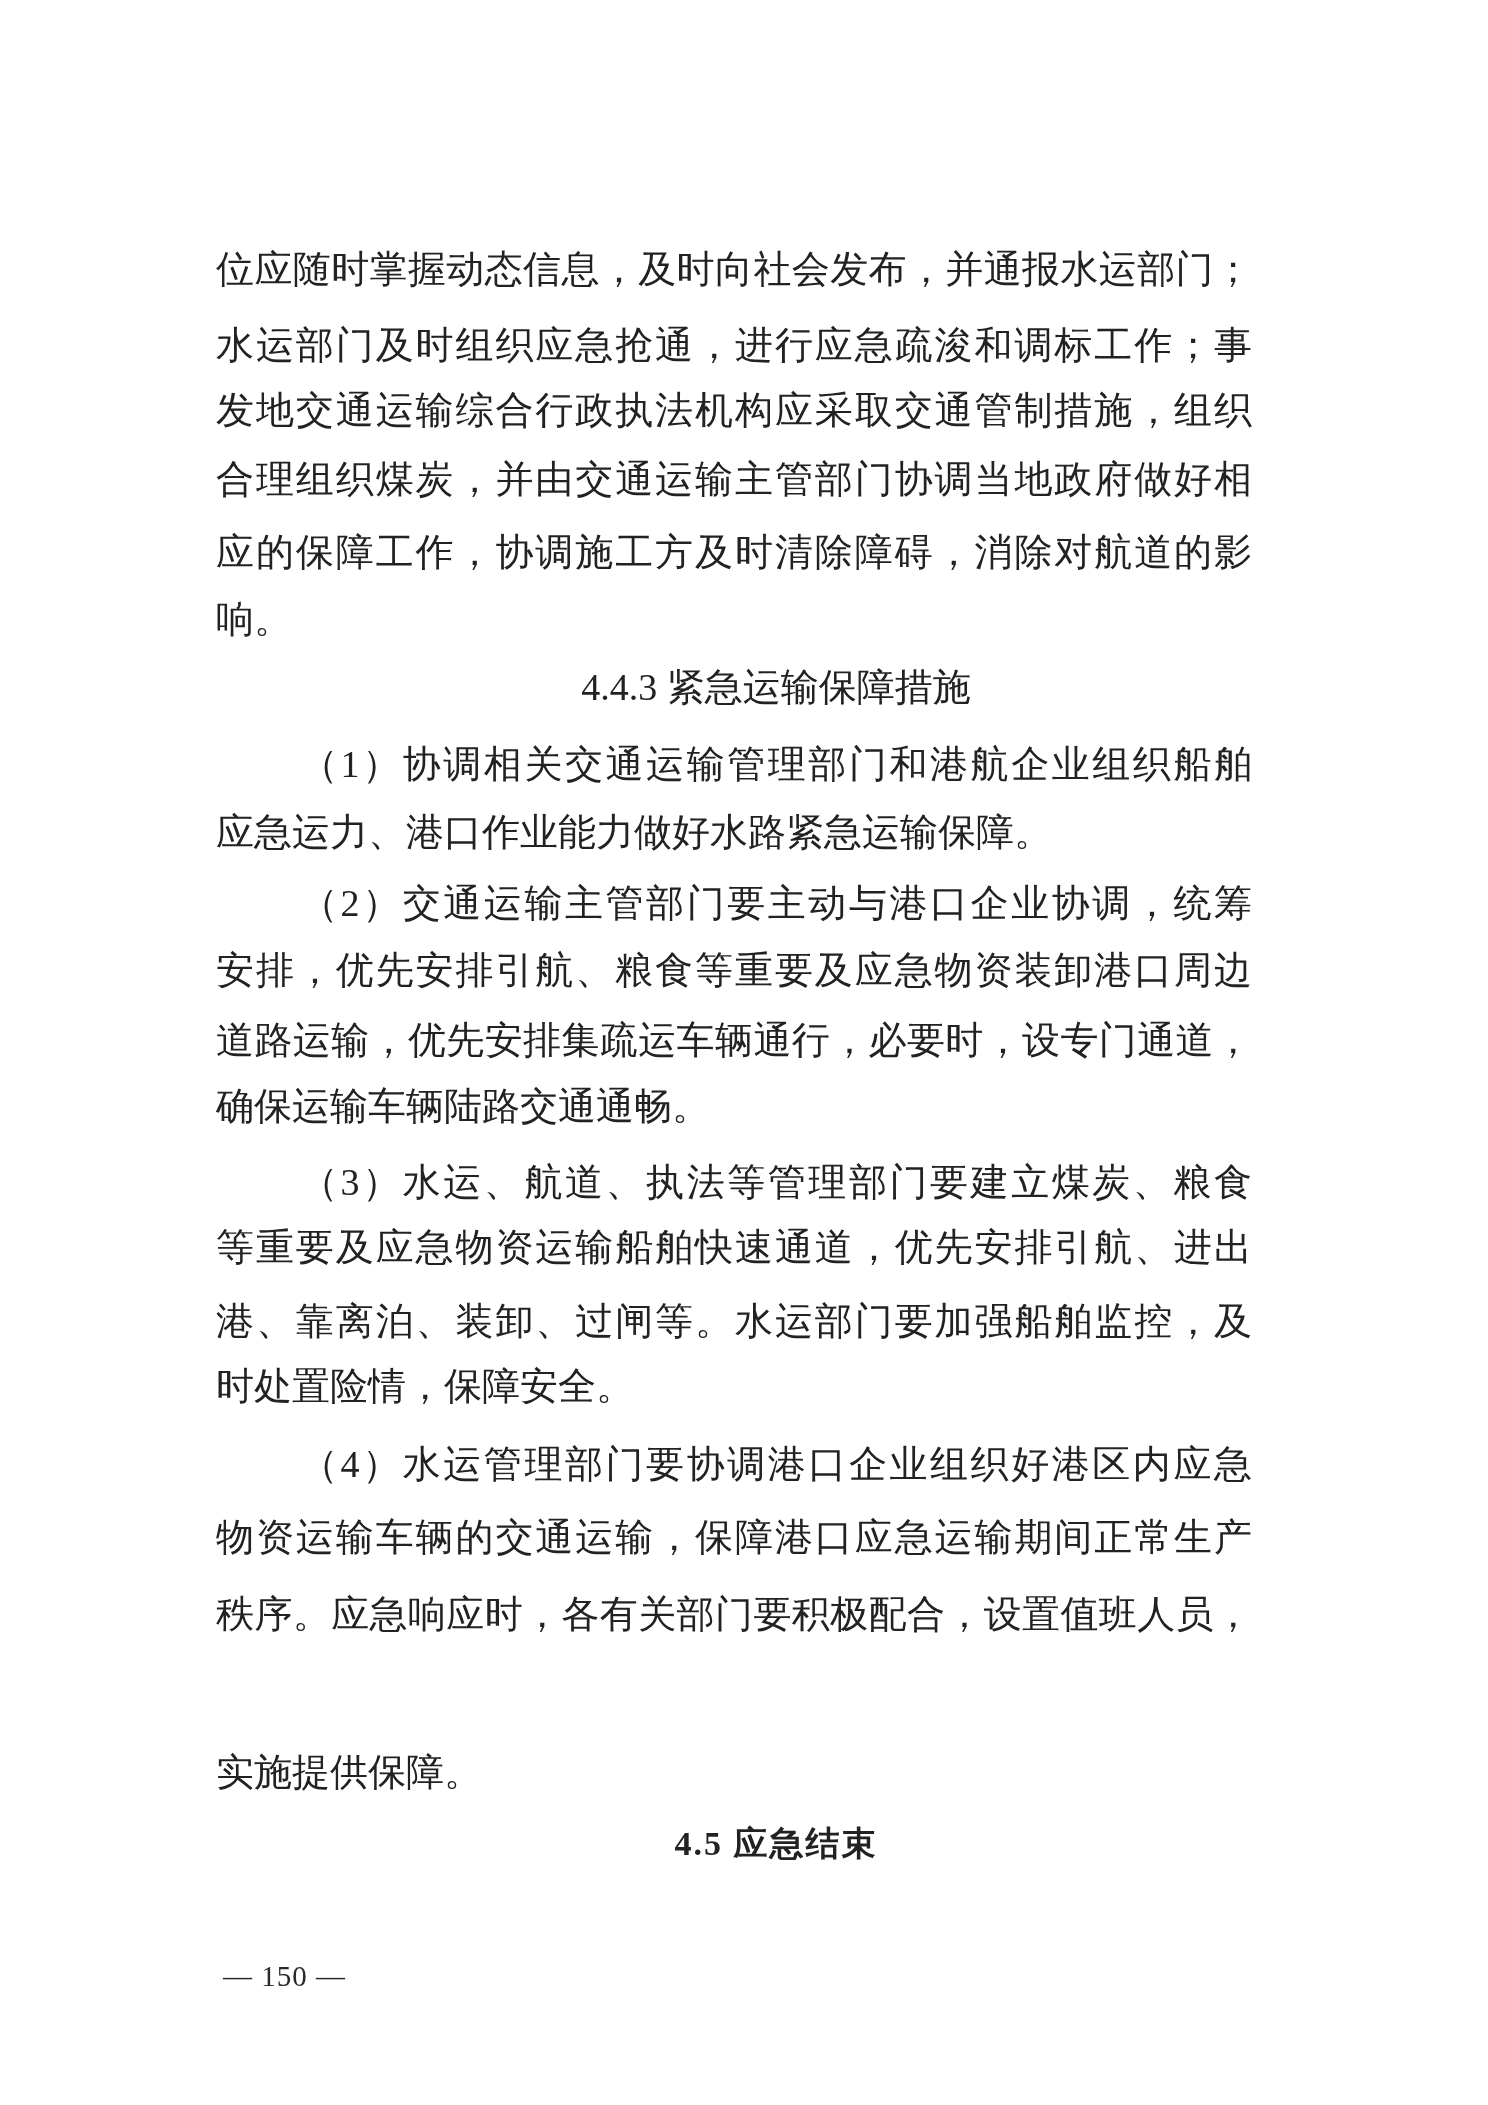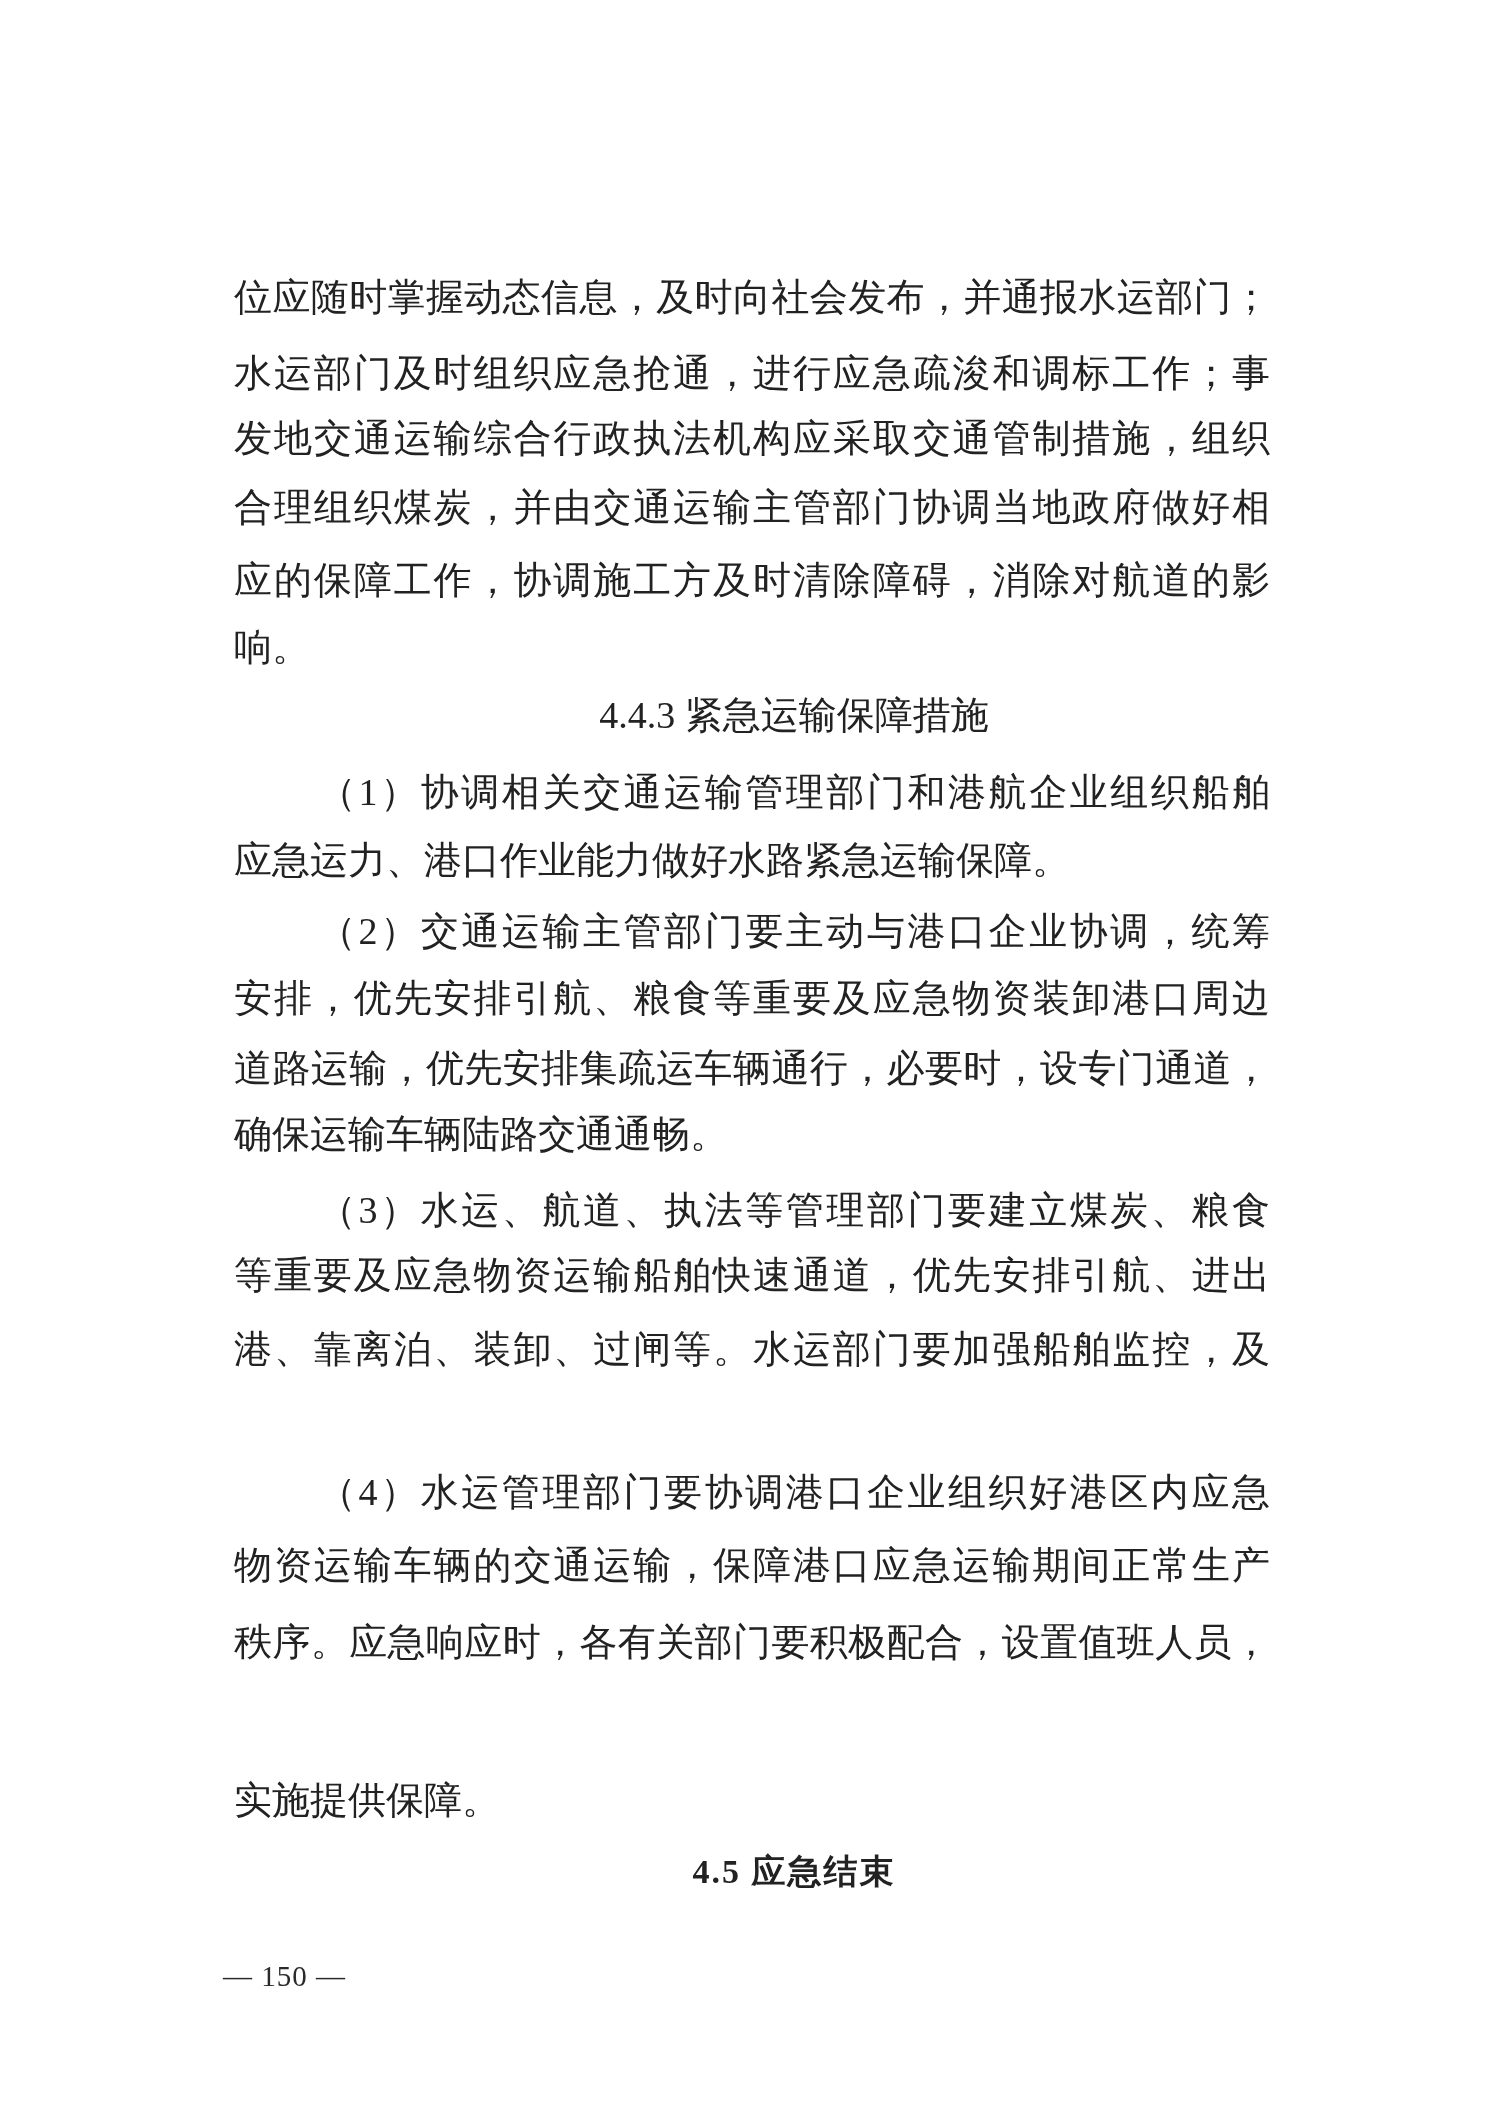--- a/index.html
+++ b/index.html
@@ -8,27 +8,26 @@
     width:1488px;
     height:2105px;
     margin:0 auto;
     background:#ffffff;
     font-family:"Liberation Serif","DejaVu Serif",serif;
     color:#222222;
     overflow:hidden;
   }
   .ln {
     position:absolute;
-    left:234px;
+    left:216px;
     width:1036px;
     font-size:38px;
     line-height:58px;
     letter-spacing:0;
     white-space:normal;
-    margin-top:28px;
   }
   
   .j {
     text-align:justify;
     text-align-last:justify;
   }
   
   .ind {
     padding-left:84px;
     width:952px;
@@ -67,20 +66,21 @@
   <div class="ln" style="top:803px">应急运力、港口作业能力做好水路紧急运输保障。</div>
 
   <div class="ln j ind" style="top:874px">（2）交通运输主管部门要主动与港口企业协调，统筹</div>
   <div class="ln j" style="top:941px">安排，优先安排引航、粮食等重要及应急物资装卸港口周边</div>
   <div class="ln j" style="top:1011px">道路运输，优先安排集疏运车辆通行，必要时，设专门通道，</div>
   <div class="ln" style="top:1077px">确保运输车辆陆路交通通畅。</div>
 
   <div class="ln j ind" style="top:1153px">（3）水运、航道、执法等管理部门要建立煤炭、粮食</div>
   <div class="ln j" style="top:1218px">等重要及应急物资运输船舶快速通道，优先安排引航、进出</div>
   <div class="ln j" style="top:1292px">港、靠离泊、装卸、过闸等。水运部门要加强船舶监控，及</div>
+  <div class="ln" style="top:1357px">时处置险情，保障安全。</div>
 
   <div class="ln j ind" style="top:1435px">（4）水运管理部门要协调港口企业组织好港区内应急</div>
   <div class="ln j" style="top:1508px">物资运输车辆的交通运输，保障港口应急运输期间正常生产</div>
   <div class="ln j" style="top:1585px">秩序。应急响应时，各有关部门要积极配合，设置值班人员，</div>
   <div class="ln" style="top:1743px">实施提供保障。</div>
 
   <div class="ln ind hb" style="top:1815px">4.5 应急结束</div>
 
   <div class="footer">— 150 —</div>
 

